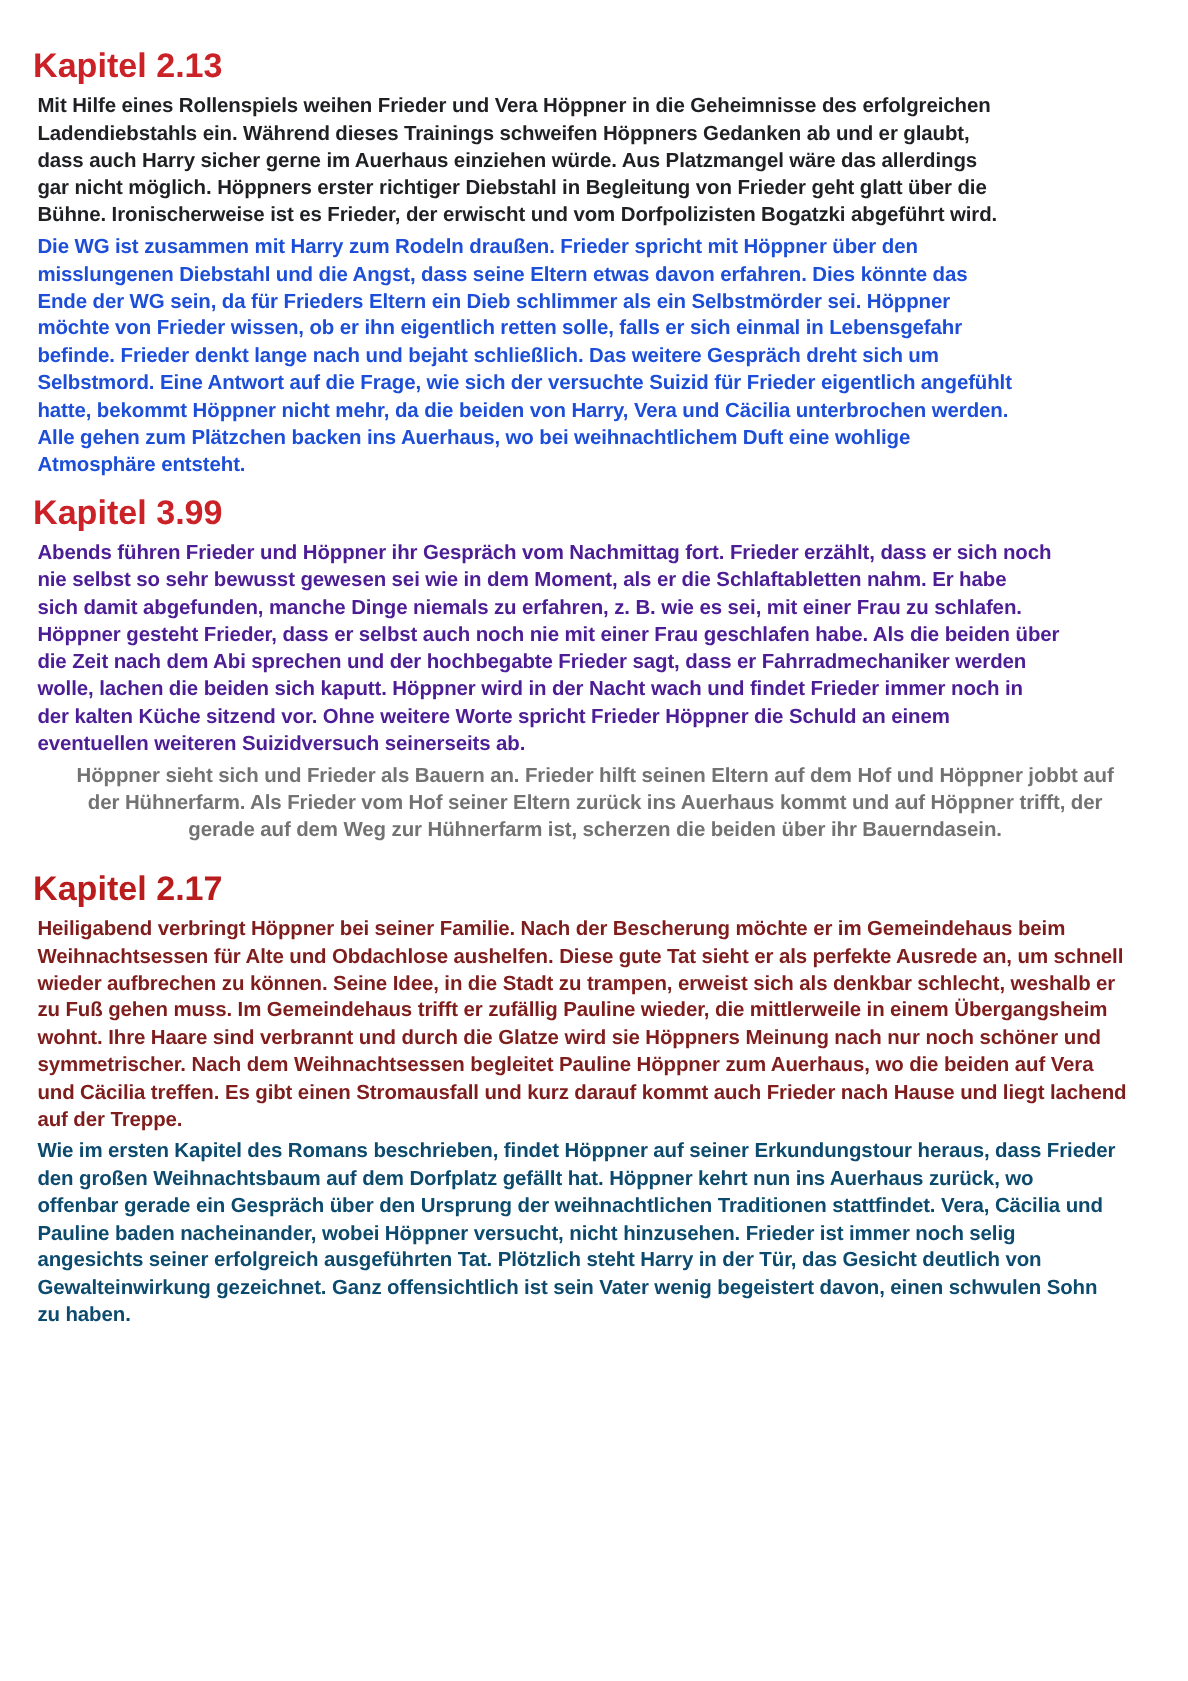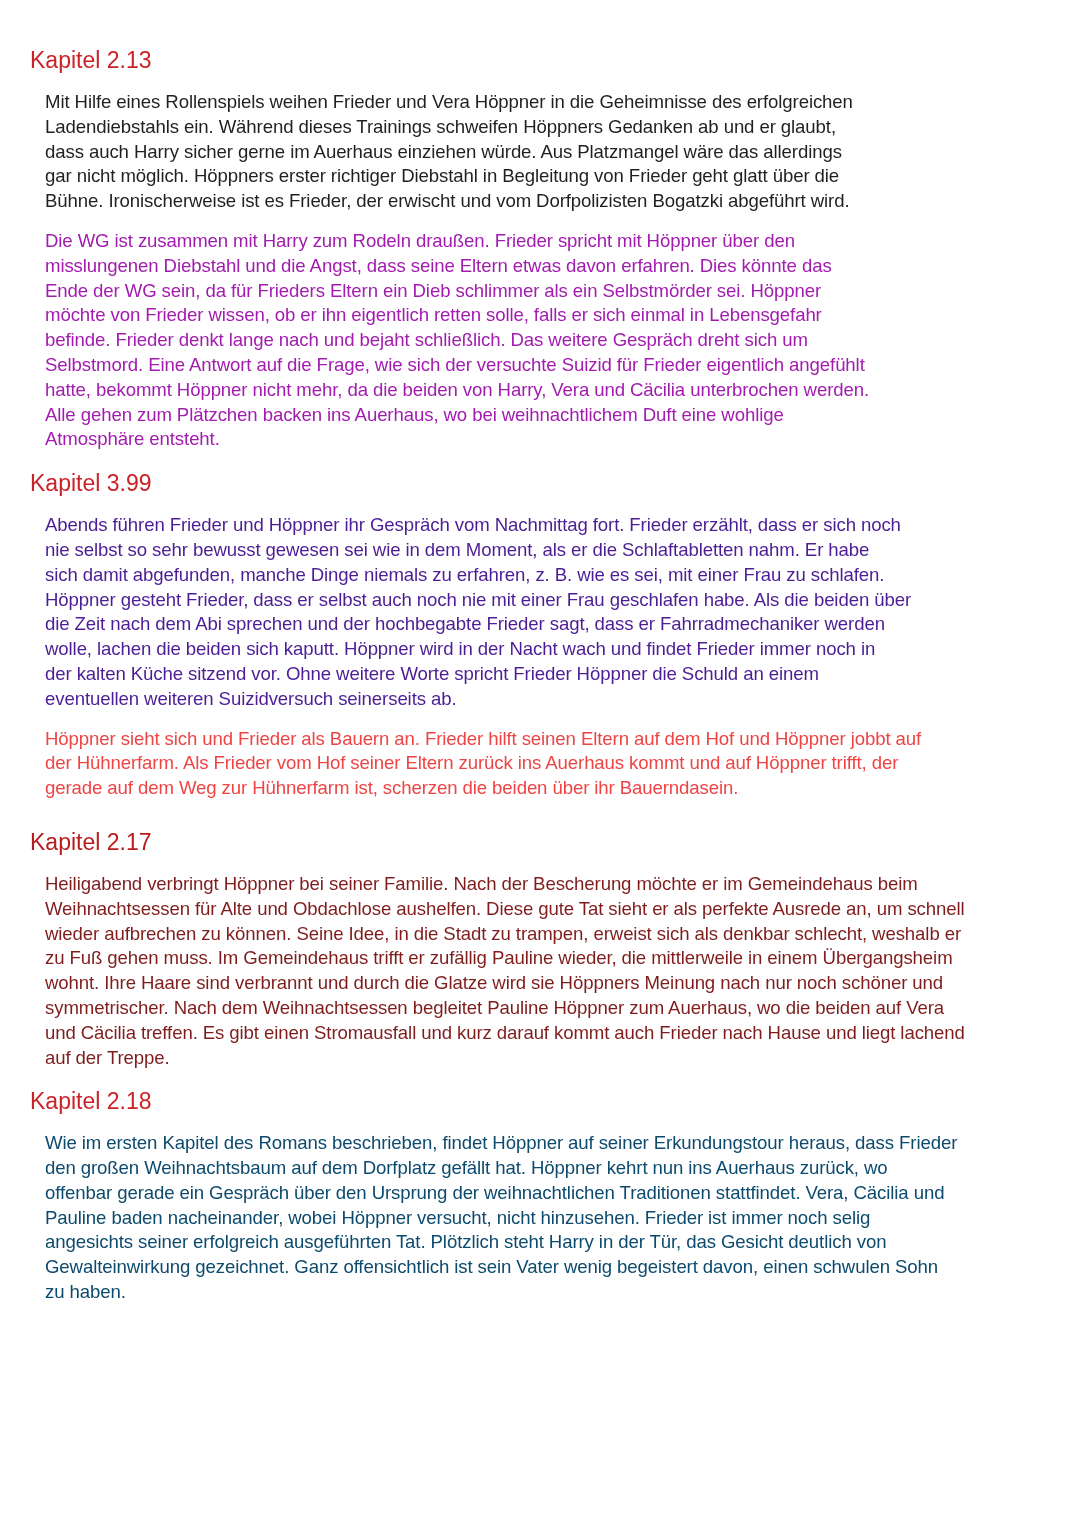--- a/index.html
+++ b/index.html
@@ -12,54 +12,54 @@
     width: 1080px;
     height: 1528px;
     background: #ffffff;
     overflow: hidden;
     font-family: "Liberation Sans", "DejaVu Sans", sans-serif;
     box-sizing: border-box;
     padding: 45px 28px 0 30px;
   }
   .section { margin: 0; }
   .section-heading {
-    font-size: 23px;
+    font-size: 31px;
     line-height: 30px;
-    font-weight: 400;
+    font-weight: 700;
     margin: 16px 0 9px 0;
     color: #CB2228; 
   }
   .section:first-child .section-heading { margin-top: 0; }
   .section.gap-lg .section-heading { margin-top: 26px; }
   .section-paragraph {
     font-size: 18.6px;
     line-height: 24.8px;
-    font-weight: 400;
+    font-weight: 700;
     color: #1F2023;
-    margin: 15px;
+    margin: 4px;
     white-space: pre-line;
     letter-spacing: -0.1px;
   }
 </style>
 </head>
 <body>
 
 <div class="page" style="background: rgb(255, 255, 255);">
 
   <section class="section">
     <h2 class="section-heading" style="color: rgb(203, 34, 40);">Kapitel 2.13</h2>
     <p class="section-paragraph" style="color: rgb(31, 32, 35);">Mit Hilfe eines Rollenspiels weihen Frieder und Vera Höppner in die Geheimnisse des erfolgreichen
 Ladendiebstahls ein. Während dieses Trainings schweifen Höppners Gedanken ab und er glaubt,
 dass auch Harry sicher gerne im Auerhaus einziehen würde. Aus Platzmangel wäre das allerdings
 gar nicht möglich. Höppners erster richtiger Diebstahl in Begleitung von Frieder geht glatt über die
 Bühne. Ironischerweise ist es Frieder, der erwischt und vom Dorfpolizisten Bogatzki abgeführt wird.</p>
   </section>
 
   <section class="section">
-    <p class="section-paragraph" style="color: #a21caf;">Die WG ist zusammen mit Harry zum Rodeln draußen. Frieder spricht mit Höppner über den
+    <p class="section-paragraph" style="color: #1d4ed8;">Die WG ist zusammen mit Harry zum Rodeln draußen. Frieder spricht mit Höppner über den
 misslungenen Diebstahl und die Angst, dass seine Eltern etwas davon erfahren. Dies könnte das
 Ende der WG sein, da für Frieders Eltern ein Dieb schlimmer als ein Selbstmörder sei. Höppner
 möchte von Frieder wissen, ob er ihn eigentlich retten solle, falls er sich einmal in Lebensgefahr
 befinde. Frieder denkt lange nach und bejaht schließlich. Das weitere Gespräch dreht sich um
 Selbstmord. Eine Antwort auf die Frage, wie sich der versuchte Suizid für Frieder eigentlich angefühlt
 hatte, bekommt Höppner nicht mehr, da die beiden von Harry, Vera und Cäcilia unterbrochen werden.
 Alle gehen zum Plätzchen backen ins Auerhaus, wo bei weihnachtlichem Duft eine wohlige
 Atmosphäre entsteht.</p>
   </section>
 
@@ -69,39 +69,38 @@
 nie selbst so sehr bewusst gewesen sei wie in dem Moment, als er die Schlaftabletten nahm. Er habe
 sich damit abgefunden, manche Dinge niemals zu erfahren, z. B. wie es sei, mit einer Frau zu schlafen.
 Höppner gesteht Frieder, dass er selbst auch noch nie mit einer Frau geschlafen habe. Als die beiden über
 die Zeit nach dem Abi sprechen und der hochbegabte Frieder sagt, dass er Fahrradmechaniker werden
 wolle, lachen die beiden sich kaputt. Höppner wird in der Nacht wach und findet Frieder immer noch in
 der kalten Küche sitzend vor. Ohne weitere Worte spricht Frieder Höppner die Schuld an einem
 eventuellen weiteren Suizidversuch seinerseits ab.</p>
   </section>
 
   <section class="section">
-    <p class="section-paragraph" style="color: #ef4444;">Höppner sieht sich und Frieder als Bauern an. Frieder hilft seinen Eltern auf dem Hof und Höppner jobbt auf
+    <p class="section-paragraph" style="color: #737373; text-align: center;">Höppner sieht sich und Frieder als Bauern an. Frieder hilft seinen Eltern auf dem Hof und Höppner jobbt auf
 der Hühnerfarm. Als Frieder vom Hof seiner Eltern zurück ins Auerhaus kommt und auf Höppner trifft, der
 gerade auf dem Weg zur Hühnerfarm ist, scherzen die beiden über ihr Bauerndasein.</p>
   </section>
 
   <section class="section gap-lg">
     <h2 class="section-heading" style="color: #b91c1c;">Kapitel 2.17</h2>
     <p class="section-paragraph" style="color: #7f1d1d;">Heiligabend verbringt Höppner bei seiner Familie. Nach der Bescherung möchte er im Gemeindehaus beim
 Weihnachtsessen für Alte und Obdachlose aushelfen. Diese gute Tat sieht er als perfekte Ausrede an, um schnell
 wieder aufbrechen zu können. Seine Idee, in die Stadt zu trampen, erweist sich als denkbar schlecht, weshalb er
 zu Fuß gehen muss. Im Gemeindehaus trifft er zufällig Pauline wieder, die mittlerweile in einem Übergangsheim
 wohnt. Ihre Haare sind verbrannt und durch die Glatze wird sie Höppners Meinung nach nur noch schöner und
 symmetrischer. Nach dem Weihnachtsessen begleitet Pauline Höppner zum Auerhaus, wo die beiden auf Vera
 und Cäcilia treffen. Es gibt einen Stromausfall und kurz darauf kommt auch Frieder nach Hause und liegt lachend
 auf der Treppe.</p>
   </section>
 
   <section class="section">
-    <h2 class="section-heading" style="color: rgb(203, 34, 40);">Kapitel 2.18</h2>
     <p class="section-paragraph" style="color: #0c4a6e;">Wie im ersten Kapitel des Romans beschrieben, findet Höppner auf seiner Erkundungstour heraus, dass Frieder
 den großen Weihnachtsbaum auf dem Dorfplatz gefällt hat. Höppner kehrt nun ins Auerhaus zurück, wo
 offenbar gerade ein Gespräch über den Ursprung der weihnachtlichen Traditionen stattfindet. Vera, Cäcilia und
 Pauline baden nacheinander, wobei Höppner versucht, nicht hinzusehen. Frieder ist immer noch selig
 angesichts seiner erfolgreich ausgeführten Tat. Plötzlich steht Harry in der Tür, das Gesicht deutlich von
 Gewalteinwirkung gezeichnet. Ganz offensichtlich ist sein Vater wenig begeistert davon, einen schwulen Sohn
 zu haben.</p>
   </section>
 
 </div>

